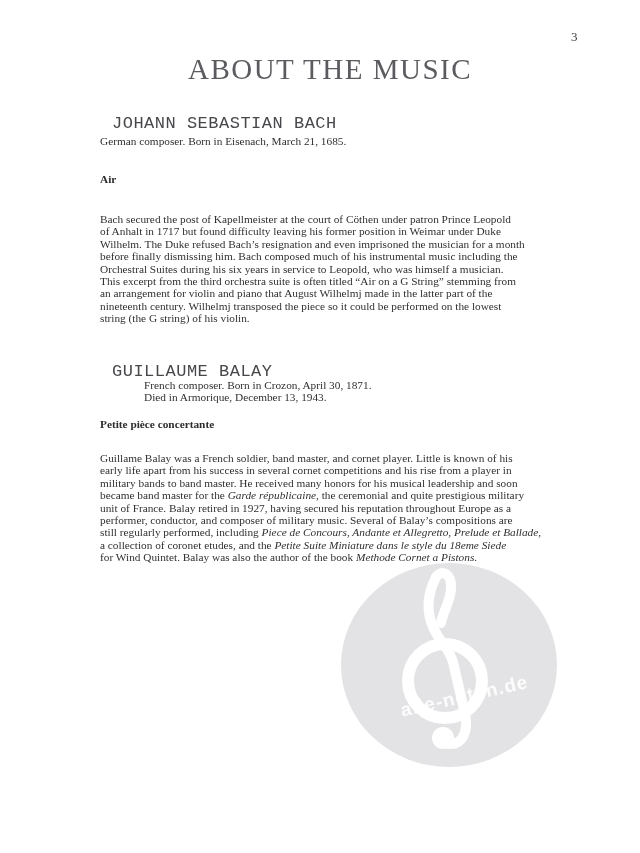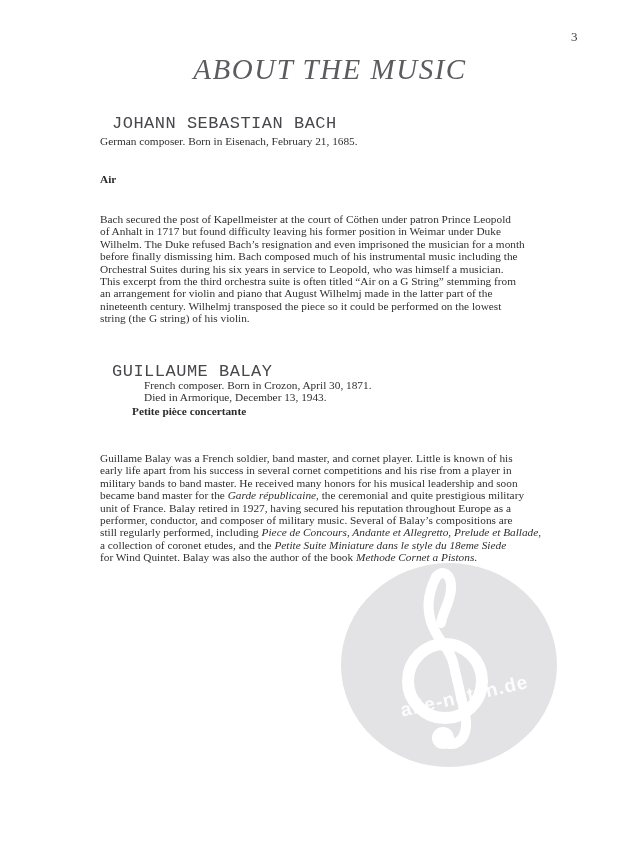--- a/index.html
+++ b/index.html
@@ -4,38 +4,38 @@
 <style>
   html,body { margin:0; padding:0; background:#888; }
   #page {
     position:relative; width:640px; height:853px; background:#ffffff;
     overflow:hidden; font-family:"Liberation Serif", serif; color:#2f2f31;
   }
   .abs { position:absolute; }
   #page-number { top:29px; left:571px; font-size:13px; color:#39393b; }
   #page-title {
     top:53px; left:100px; width:460px; text-align:center;
-    font-size:29px; letter-spacing:1.5px; color:#5b5b60; white-space:nowrap;font-style:italic;
+    font-size:29px; letter-spacing:1.5px; color:#5b5b60; white-space:nowrap;
   }
   .composer-name {
     left:112px; font-size:17px; letter-spacing:0.5px; color:#48484c; white-space:nowrap;font-family:Liberation Mono, monospace;
   }
   .meta, .work-title, .para {
     left:100px; font-size:11.3px; line-height:12.4px; white-space:nowrap;
   }
   .work-title { font-weight:bold; color:#2c2c2e;text-align:right; }
   .para { color:#303032; }
   .para em, .work-title em { }
   #bach-name  { top:114px; }
   #bach-meta  { top:135px; }
   #bach-work  { top:173px; }
   #bach-para  { top:213px; }
   #balay-name { top:362px; }
   #balay-meta { top:379px;margin-left:44px; }
-  #balay-work { top:405px;margin-left:32px; }
+  #balay-work { top:418px; }
   #balay-para { top:452px; }
   #watermark { top:562px; left:341px; width:217px; height:206px; z-index:0; }
   #watermark svg { display:block; }
   #watermark-text {
     top:700px; left:401px; z-index:1;
     font-family:"Liberation Sans", sans-serif; font-weight:bold; font-size:19px;
     letter-spacing:1px; color:rgba(255,255,255,0.88);
     transform:rotate(-13deg); transform-origin:0 50%; white-space:nowrap;
   }
 </style>
@@ -43,21 +43,21 @@
 <body>
 
 <div id="page">
 
   <div class="abs" id="page-number">3</div>
 
   <div class="abs" id="page-title">ABOUT THE MUSIC</div>
 
   <div class="abs composer-name" id="bach-name">JOHANN SEBASTIAN BACH</div>
   <div class="abs meta" id="bach-meta">
-    <div>German composer. Born in Eisenach, February 21, 1685.</div>
+    <div>German composer. Born in Eisenach, March 21, 1685.</div>
   </div>
   <div class="abs work-title" id="bach-work"><span>Air</span><br></div>
   <div class="abs para" id="bach-para"><span>Bach secured the post of Kapellmeister at the court of Cöthen under patron Prince Leopold</span><br><span>of Anhalt in 1717 but found difficulty leaving his former position in Weimar under Duke</span><br><span>Wilhelm. The Duke refused Bach’s resignation and even imprisoned the musician for a month</span><br><span>before finally dismissing him. Bach composed much of his instrumental music including the</span><br><span>Orchestral Suites during his six years in service to Leopold, who was himself a musician.</span><br><span>This excerpt from the third orchestra suite is often titled “Air on a G String” stemming from</span><br><span>an arrangement for violin and piano that August Wilhelmj made in the latter part of the</span><br><span>nineteenth century. Wilhelmj transposed the piece so it could be performed on the lowest</span><br><span>string (the G string) of his violin.</span></div>
 
   <div class="abs composer-name" id="balay-name">GUILLAUME BALAY</div>
   <div class="abs meta" id="balay-meta">
     <div>French composer. Born in Crozon, April 30, 1871.</div>
     <div>Died in Armorique, December 13, 1943.</div>
   </div>
   <div class="abs work-title" id="balay-work"><span>Petite pièce concertante</span></div>

